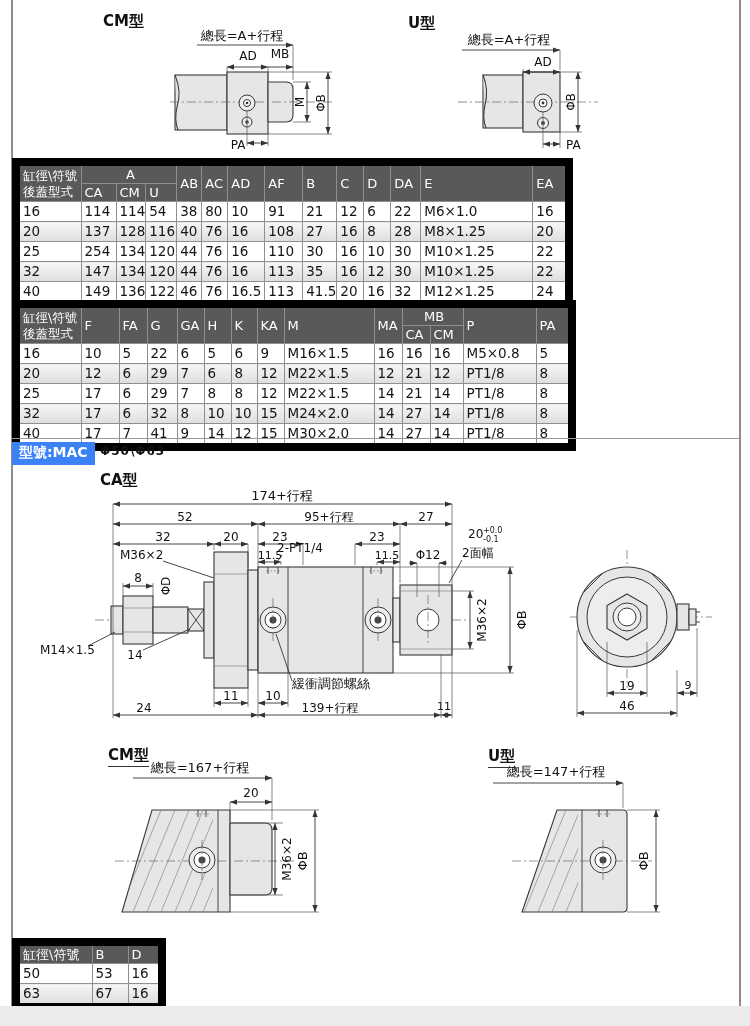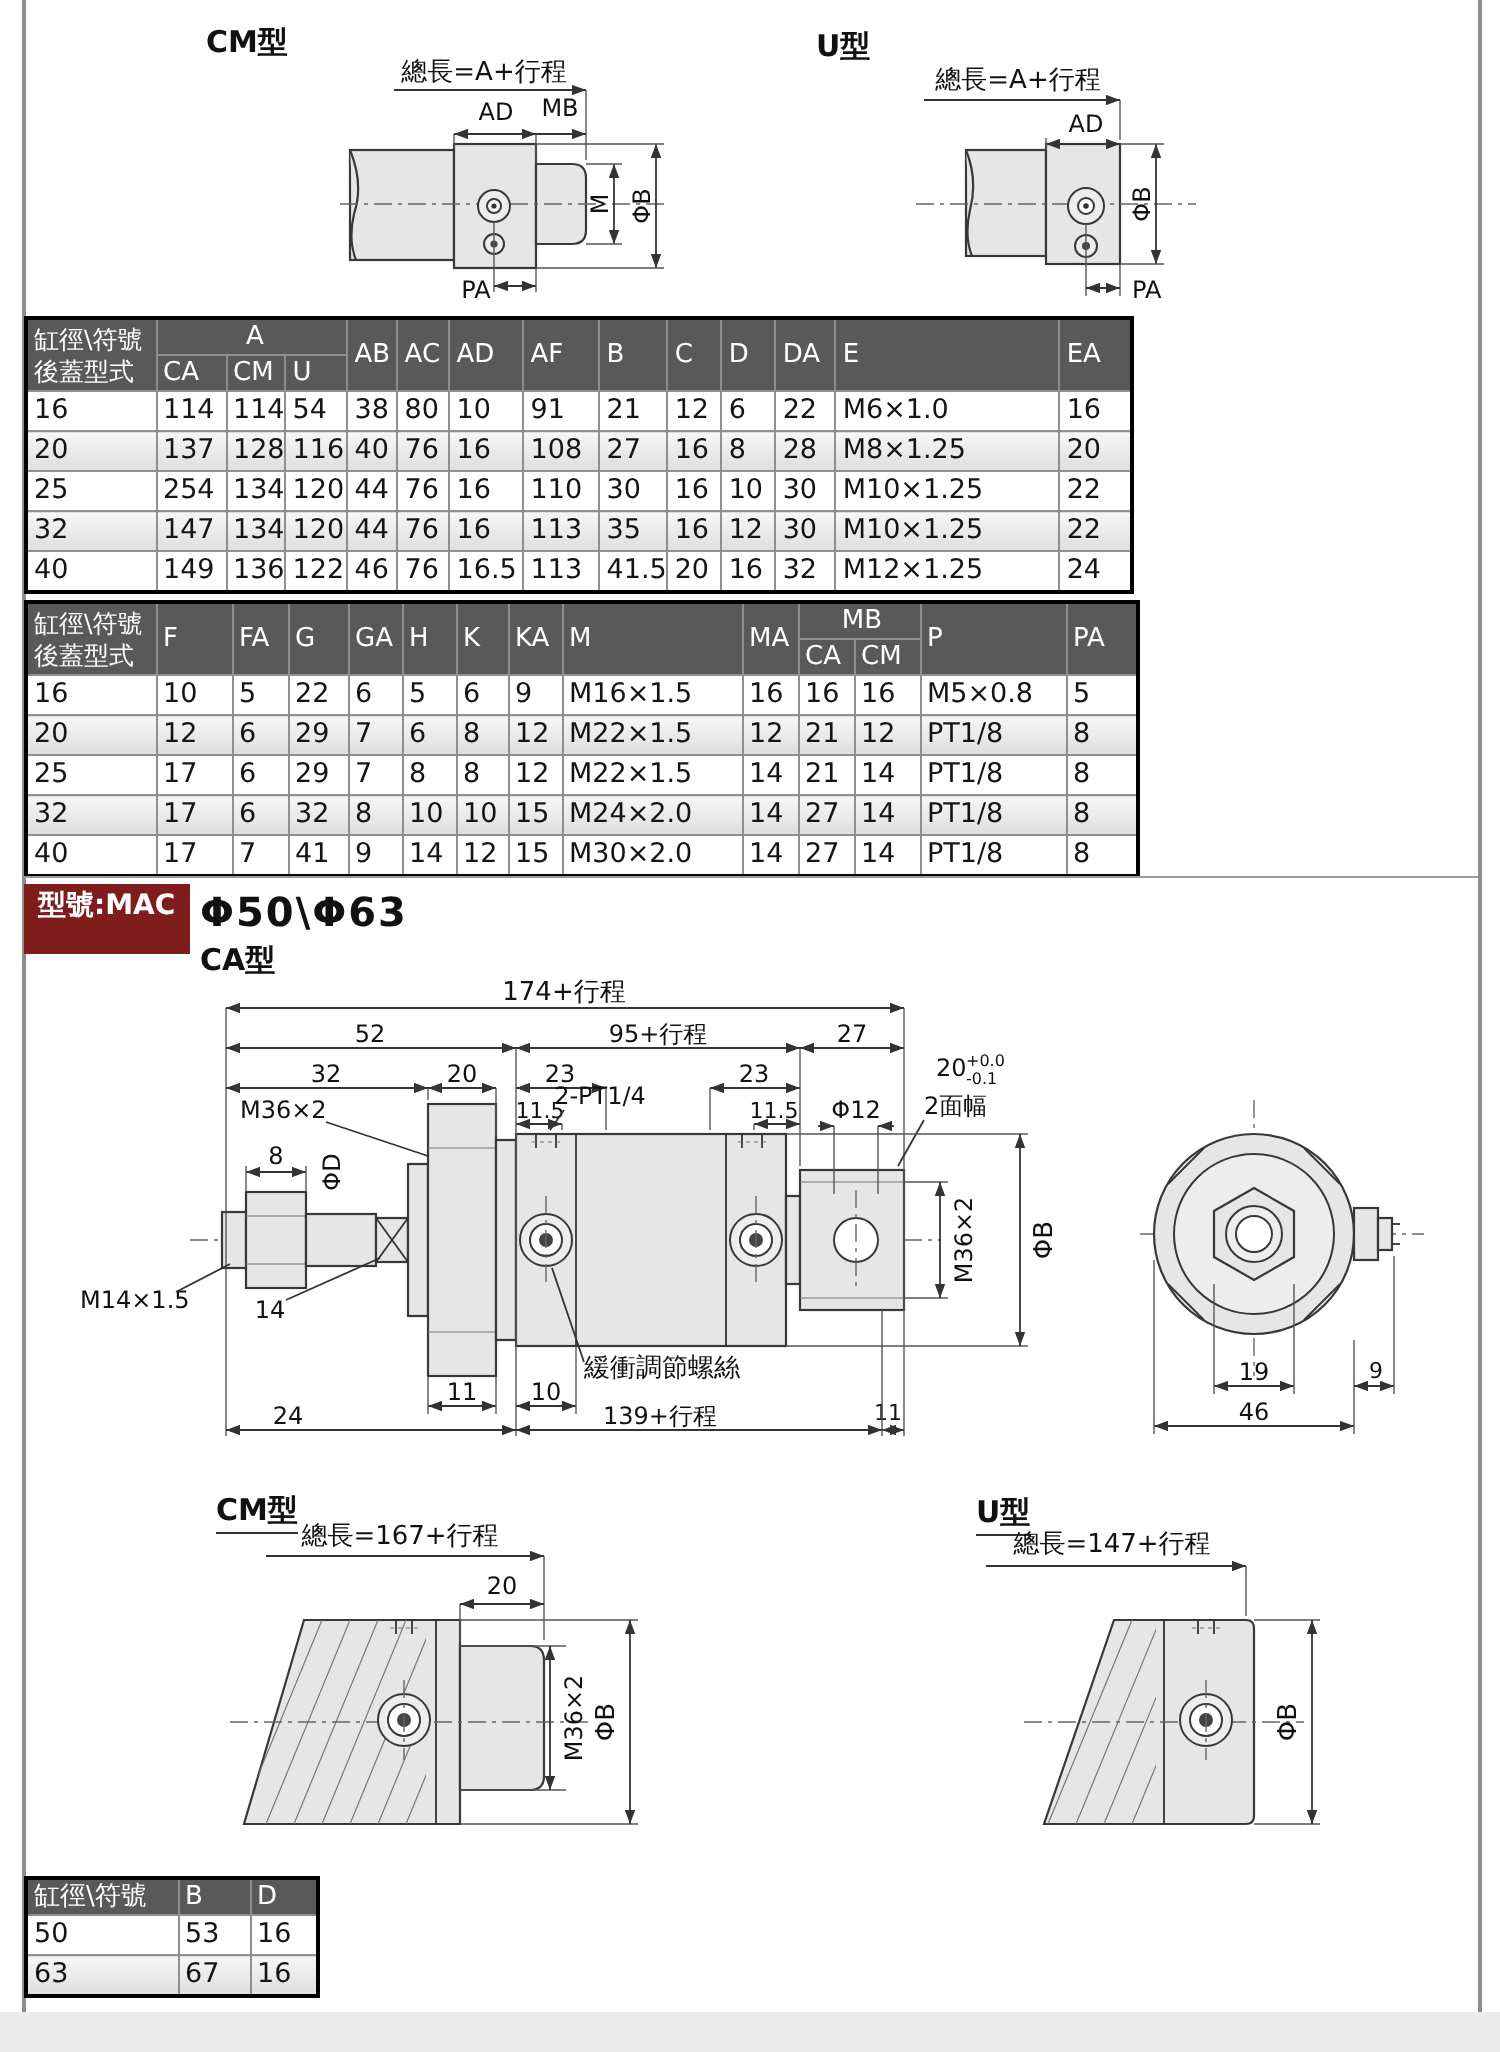--- a/index.html
+++ b/index.html
@@ -4,23 +4,23 @@
 <style>
   html,body{margin:0;padding:0;}
   body{width:750px;height:1026px;background:#fff;font-family:"DejaVu Sans",sans-serif;position:relative;overflow:hidden;}
   .page{position:absolute;left:0;top:0;width:750px;height:794px;}
   .frame{position:absolute;left:11px;top:-4px;width:726px;height:1008px;border:2px solid #8d8d8d;background:#fff;}
   .strip{position:absolute;left:0;top:1006px;width:750px;height:20px;background:#ebebeb;}
   .label{position:absolute;color:#111;white-space:nowrap;}
   .title{font-size:15px;font-weight:bold;}
   .u-line{border-bottom:1px solid #333;padding-bottom:1px;}
   .sep{position:absolute;left:12px;width:727px;height:0;border-top:1px solid #9a9a9a;}
-  .badge{position:absolute;background:#7f1d1d;color:#fff;font-size:14px;font-weight:bold;padding:2px 7px 15px 7px;}
-  .range{position:absolute;color:#111;font-size:20px;font-weight:bold;letter-spacing:1px;}
-  .dtable{position:absolute;border-collapse:collapse;table-layout:fixed;background:#fff;border:2px solid #000000;color:#141414;}
+  .badge{position:absolute;background:#3b82f6;color:#fff;font-size:14px;font-weight:bold;padding:2px 7px 3px 7px;}
+  .range{position:absolute;color:#111;font-size:12px;font-weight:bold;letter-spacing:1px;}
+  .dtable{position:absolute;border-collapse:collapse;table-layout:fixed;background:#fff;border:8px solid #000000;color:#141414;}
   .dtable th,.dtable td{border:1px solid #8f8f8f;padding:0 0 0 3px;text-align:left;font-weight:normal;font-size:13.5px;height:19px;line-height:19px;white-space:nowrap;overflow:hidden;}
   .dtable thead th{background:#595959;color:#fff;height:17px;line-height:17px;font-size:13px;}
   .dtable thead th.ctr{text-align:center;}
   .dtable thead th div{line-height:16px;font-size:12.5px;}
   .dtable tbody tr:nth-child(even) td{background:linear-gradient(#f6f6f6,#dedede);}
   svg.draw{position:absolute;overflow:visible;}
   svg text{font-family:"DejaVu Sans",sans-serif;font-size:12px;fill:#111;}
   svg text.t13{font-size:13px;} svg text.t11{font-size:11px;} svg text.t8{font-size:8px;}
   .st{fill:#e6e6e6;stroke:#383838;stroke-width:1.1;}
   .st2{fill:#ededed;stroke:#383838;stroke-width:1;}

